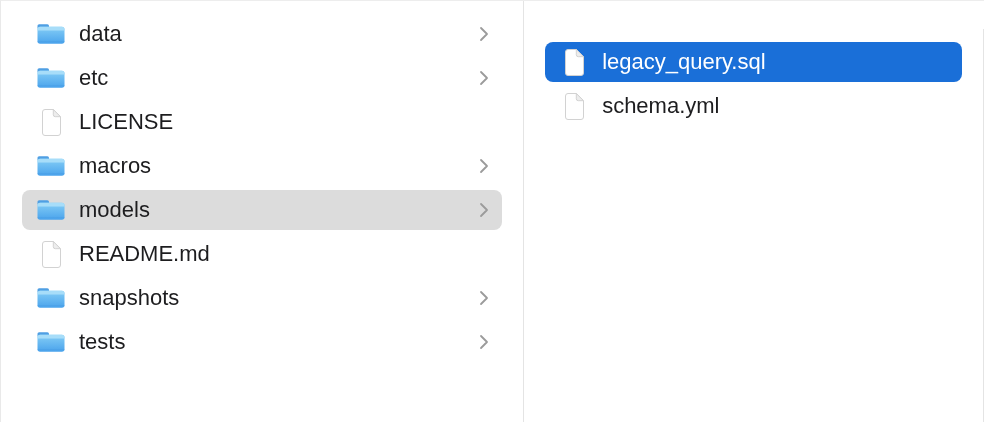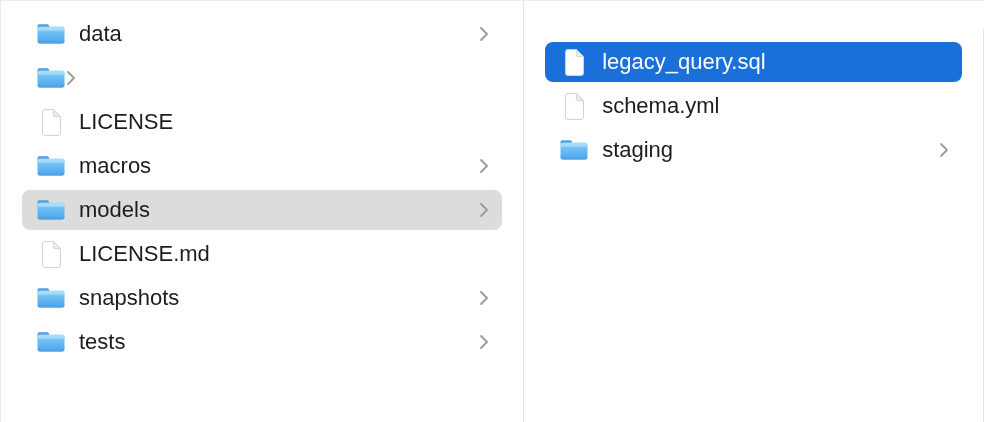--- a/index.html
+++ b/index.html
@@ -90,20 +90,21 @@
                 <stop offset="0" stop-color="#85cef6"></stop>
                 <stop offset="1" stop-color="#4aa3ec"></stop>
               </linearGradient>
             </defs>
             <rect x="1.5" y="2.2" width="11.5" height="5" rx="1.6" fill="#4f9fe3"></rect>
             <rect x="1.5" y="4.8" width="27" height="16.9" rx="2.6" fill="url(#fg1)"></rect>
             <path d="M4.1 4.8 h21.8 a2.6 2.6 0 0 1 2.6 2.6 v1 H1.5 v-1 a2.6 2.6 0 0 1 2.6 -2.6 Z" fill="#a7ddf9"></path>
             <rect x="1.5" y="19.2" width="27" height="1" fill="#479be4" opacity="0.55"></rect>
           </svg>
         </span>
+        <span class="label">etc</span>
         <span class="chevron">
           <svg width="10" height="16" viewBox="0 0 10 16">
             <path d="M2 2 L8 8 L2 14" fill="none" stroke="currentColor" stroke-width="1.8" stroke-linecap="round" stroke-linejoin="round"></path>
           </svg>
         </span>
       </div>
       <div class="row">
         <span class="icon">
           <svg width="23" height="29" viewBox="0 0 23 29">
             <path d="M2.5 4 a2.5 2.5 0 0 1 2.5 -2.5 h8.3 l7.2 7.2 V25 a2.5 2.5 0 0 1 -2.5 2.5 H5 a2.5 2.5 0 0 1 -2.5 -2.5 Z" fill="#ffffff" stroke="#d2d2d2" stroke-width="1"></path>
@@ -156,21 +157,21 @@
           </svg>
         </span>
       </div>
       <div class="row">
         <span class="icon">
           <svg width="23" height="29" viewBox="0 0 23 29">
             <path d="M2.5 4 a2.5 2.5 0 0 1 2.5 -2.5 h8.3 l7.2 7.2 V25 a2.5 2.5 0 0 1 -2.5 2.5 H5 a2.5 2.5 0 0 1 -2.5 -2.5 Z" fill="#ffffff" stroke="#d2d2d2" stroke-width="1"></path>
             <path d="M13.3 1.5 l7.2 7.2 h-5.2 a2 2 0 0 1 -2 -2 Z" fill="#ededed" stroke="#d2d2d2" stroke-width="1" stroke-linejoin="round"></path>
           </svg>
         </span>
-        <span class="label">LICENSE.md</span>
+        <span class="label">README.md</span>
       </div>
       <div class="row">
         <span class="icon">
           <svg width="30" height="24" viewBox="0 0 30 24">
             <defs>
               <linearGradient id="fg4" x1="0" y1="0" x2="0" y2="1">
                 <stop offset="0" stop-color="#85cef6"></stop>
                 <stop offset="1" stop-color="#4aa3ec"></stop>
               </linearGradient>
             </defs>
@@ -221,38 +222,16 @@
         <span class="label">legacy_query.sql</span>
       </div>
       <div class="row">
         <span class="icon">
           <svg width="23" height="29" viewBox="0 0 23 29">
             <path d="M2.5 4 a2.5 2.5 0 0 1 2.5 -2.5 h8.3 l7.2 7.2 V25 a2.5 2.5 0 0 1 -2.5 2.5 H5 a2.5 2.5 0 0 1 -2.5 -2.5 Z" fill="#ffffff" stroke="#d2d2d2" stroke-width="1"></path>
             <path d="M13.3 1.5 l7.2 7.2 h-5.2 a2 2 0 0 1 -2 -2 Z" fill="#ededed" stroke="#d2d2d2" stroke-width="1" stroke-linejoin="round"></path>
           </svg>
         </span>
         <span class="label">schema.yml</span>
-      </div>
-      <div class="row">
-        <span class="icon">
-          <svg width="30" height="24" viewBox="0 0 30 24">
-            <defs>
-              <linearGradient id="fg6" x1="0" y1="0" x2="0" y2="1">
-                <stop offset="0" stop-color="#85cef6"></stop>
-                <stop offset="1" stop-color="#4aa3ec"></stop>
-              </linearGradient>
-            </defs>
-            <rect x="1.5" y="2.2" width="11.5" height="5" rx="1.6" fill="#4f9fe3"></rect>
-            <rect x="1.5" y="4.8" width="27" height="16.9" rx="2.6" fill="url(#fg6)"></rect>
-            <path d="M4.1 4.8 h21.8 a2.6 2.6 0 0 1 2.6 2.6 v1 H1.5 v-1 a2.6 2.6 0 0 1 2.6 -2.6 Z" fill="#a7ddf9"></path>
-            <rect x="1.5" y="19.2" width="27" height="1" fill="#479be4" opacity="0.55"></rect>
-          </svg>
-        </span>
-        <span class="label">staging</span>
-        <span class="chevron">
-          <svg width="10" height="16" viewBox="0 0 10 16">
-            <path d="M2 2 L8 8 L2 14" fill="none" stroke="currentColor" stroke-width="1.8" stroke-linecap="round" stroke-linejoin="round"></path>
-          </svg>
-        </span>
       </div>
     </div>
   <div class="col col-stub"></div>
 </div>
 
 </body></html>

